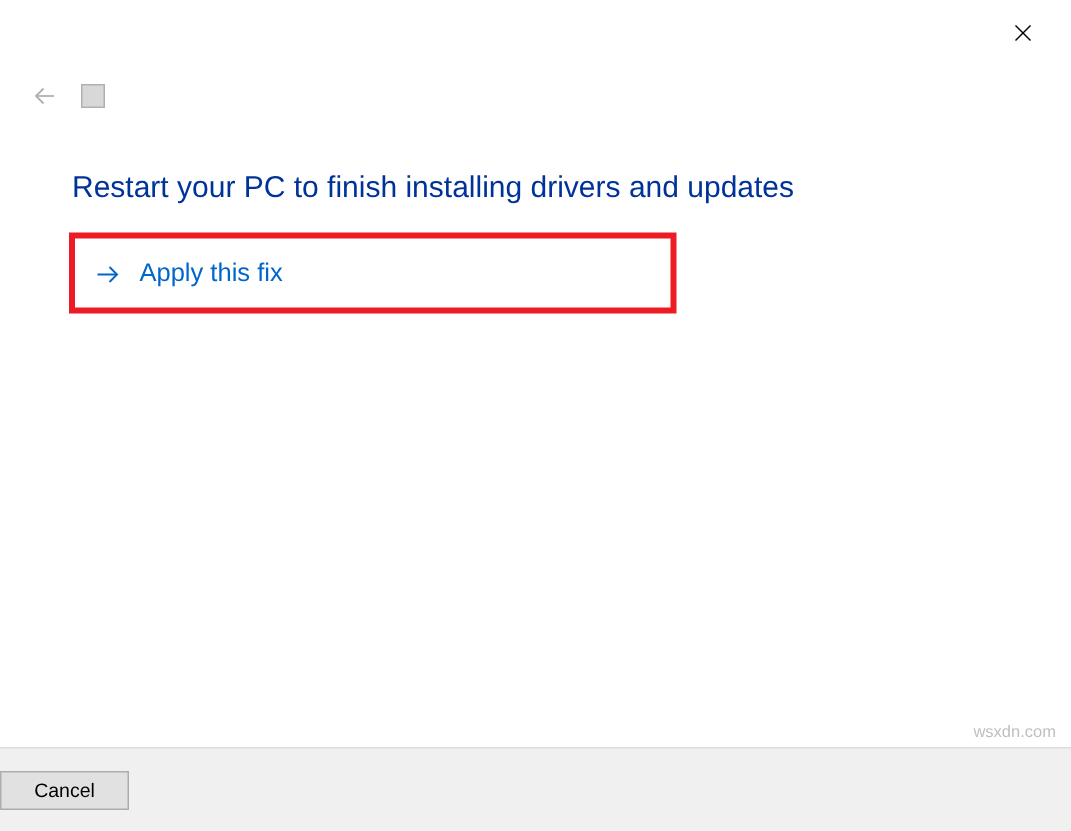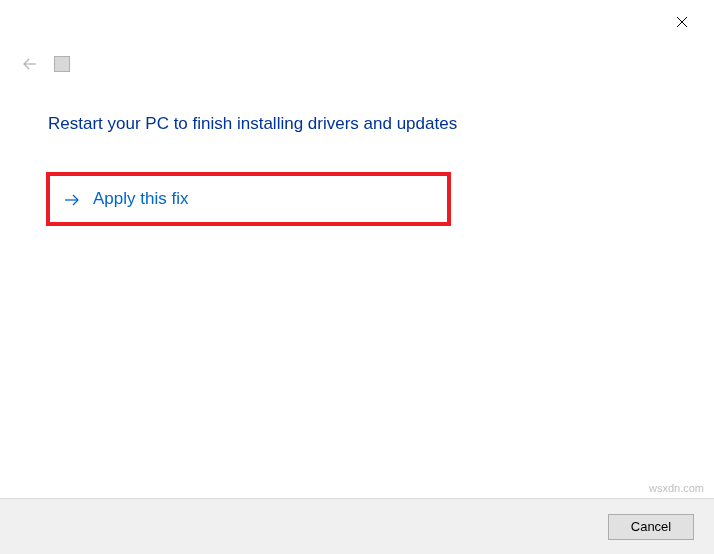--- a/index.html
+++ b/index.html
@@ -61,24 +61,24 @@
     }
     .header-title {
       font-size: 14px;
       color: #000;
       font-weight: 400;
     }
     .content {
       padding: 30px 48px 0 48px;
     }
     .heading {
-      font-size: 17px;
+      font-size: 20px;
       color: #003399;
       font-weight: 400;
-      margin-bottom: 40px;
+      margin-bottom: 20px;
     }
     .options {
       display: flex;
     }
     .option {
       border: 1px solid #e6e6e6;
       padding: 12px 14px;
       cursor: pointer;
       display: flex;
       align-items: flex-start;
@@ -120,21 +120,20 @@
     }
     .footer {
       position: absolute;
       bottom: 0;
       left: 0;
       right: 0;
       height: 56px;
       background: #f0f0f0;
       border-top: 1px solid #dcdcdc;
       display: flex;
-      justify-content: flex-end;
       align-items: center;
       padding-right: 20px;
     }
     .cancel-btn {
       width: 86px;
       height: 26px;
       background: #e1e1e1;
       border: 1px solid #adadad;
       font-size: 13px;
       color: #000;

